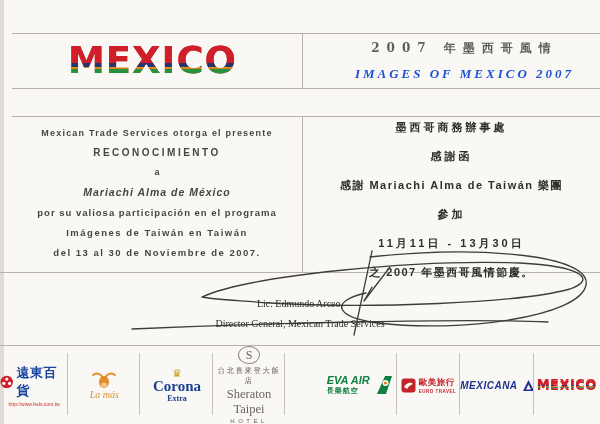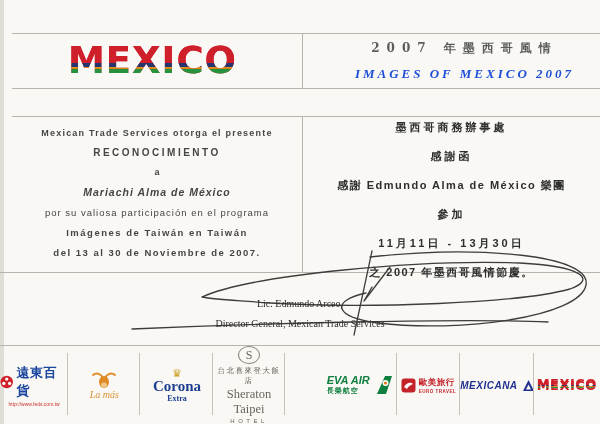--- a/index.html
+++ b/index.html
@@ -28,21 +28,21 @@
   .title-en{font-size:13px;font-weight:bold;font-style:italic;letter-spacing:3px;
     color:#1d4ed8;font-family:"Liberation Serif",serif;white-space:nowrap;}
 
   .left-panel{position:absolute;left:12px;top:118px;width:290px;height:152px;
     display:flex;flex-direction:column;align-items:center;justify-content:flex-start;
     padding-top:10px;box-sizing:border-box;gap:9px;color:#454543;}
   .lp1{font-size:9px;font-weight:bold;letter-spacing:1.2px;}
   .lp2{font-size:10px;font-weight:bold;letter-spacing:2.5px;}
   .lp3{font-size:9px;font-weight:bold;}
   .lp4{font-size:10.5px;font-weight:bold;font-style:italic;letter-spacing:1px;}
-  .lp5{font-size:9.5px;font-weight:400;letter-spacing:1px;}
+  .lp5{font-size:9.5px;font-weight:700;letter-spacing:1px;}
   .lp6{font-size:9.5px;font-weight:600;letter-spacing:1.5px;}
   .lp7{font-size:9.5px;font-weight:600;letter-spacing:1.5px;}
 
   .right-panel{position:absolute;left:303px;top:118px;width:297px;height:152px;
     display:flex;flex-direction:column;align-items:center;justify-content:flex-start;
     padding-top:2px;box-sizing:border-box;gap:14px;color:#2e2e2c;}
   .rp{font-size:11px;font-weight:bold;letter-spacing:3px;white-space:nowrap;}
   .rp-mixed{letter-spacing:1.5px;}
 
   .sig-svg{position:absolute;left:120px;top:245px;width:480px;height:100px;}
@@ -117,21 +117,21 @@
     <div class="lp3">a</div>
     <div class="lp4">Mariachi Alma de México</div>
     <div class="lp5">por su valiosa participación en el programa</div>
     <div class="lp6">Imágenes de Taiwán en Taiwán</div>
     <div class="lp7">del 13 al 30 de Noviembre de 2007.</div>
   </div>
 
   <div class="right-panel">
     <div class="rp">墨西哥商務辦事處</div>
     <div class="rp">感謝函</div>
-    <div class="rp rp-mixed">感謝 Edmundo Alma de México 樂團</div>
+    <div class="rp rp-mixed">感謝 Mariachi Alma de Taiwán 樂團</div>
     <div class="rp">參加</div>
     <div class="rp">11月11日 - 13月30日</div>
     <div class="rp rp-mixed">之 2007 年墨西哥風情節慶。</div>
   </div>
 
   <svg class="sig-svg" viewBox="0 0 480 100">
     <g fill="none" stroke="#3f3d3b" stroke-width="1.3" stroke-linecap="round">
       <path d="M 82,52 C 130,30 300,14 400,18 C 460,21 478,34 450,44 C 400,58 250,64 150,58 C 112,55 90,54 82,52"></path>
       <path d="M 250,12 C 360,0 472,10 466,40 C 460,72 340,88 258,78 C 214,72 210,56 246,48"></path>
       <path d="M 252,6 L 234,90"></path>

